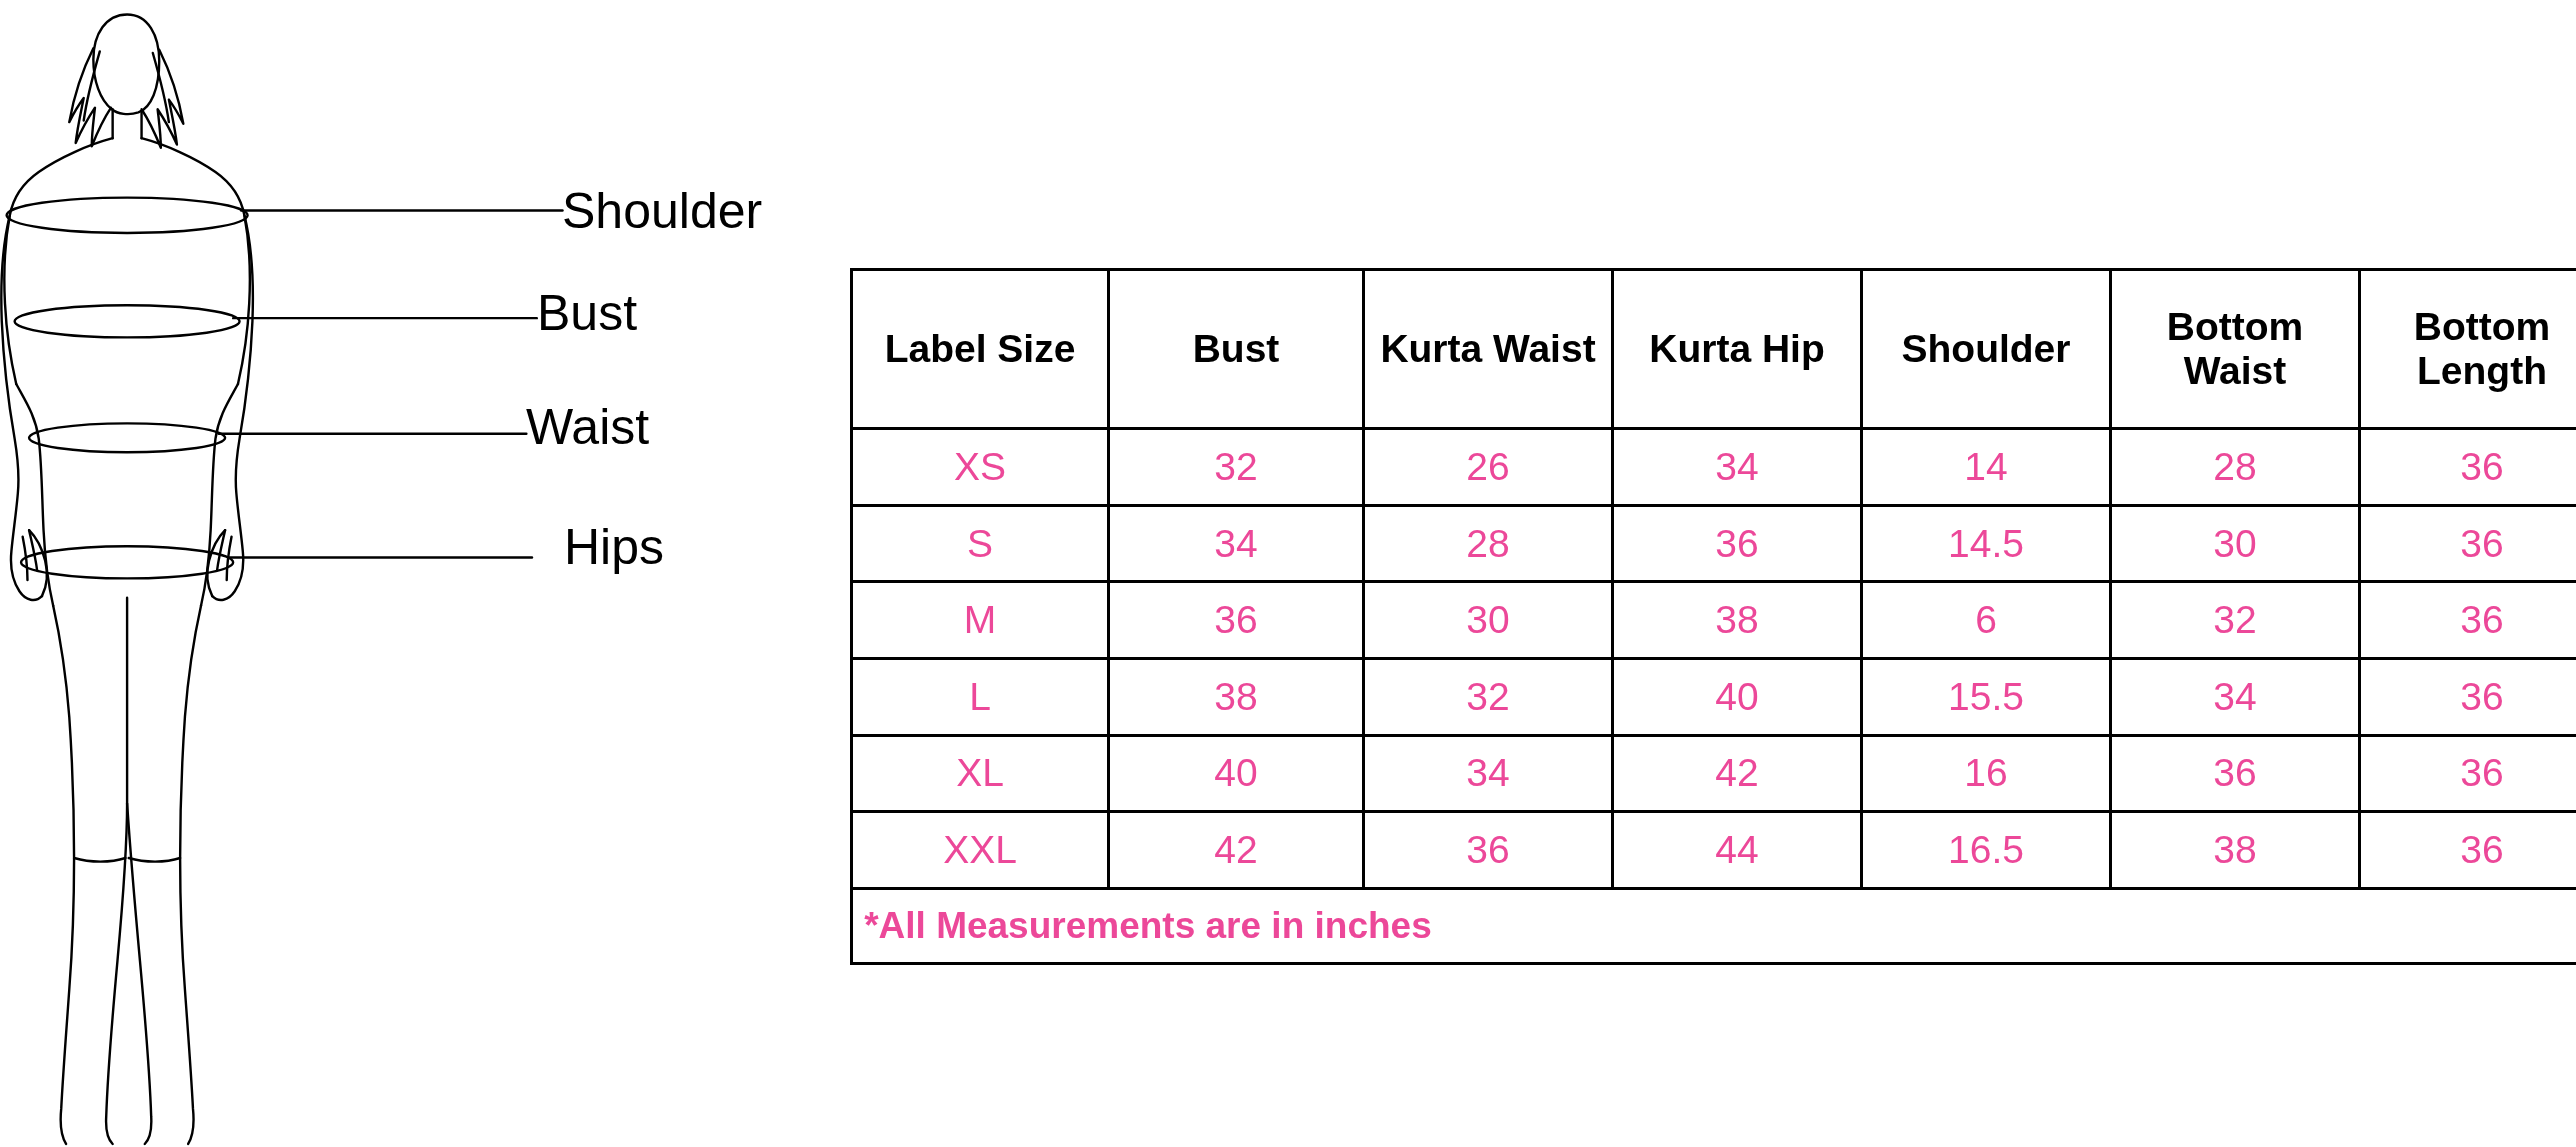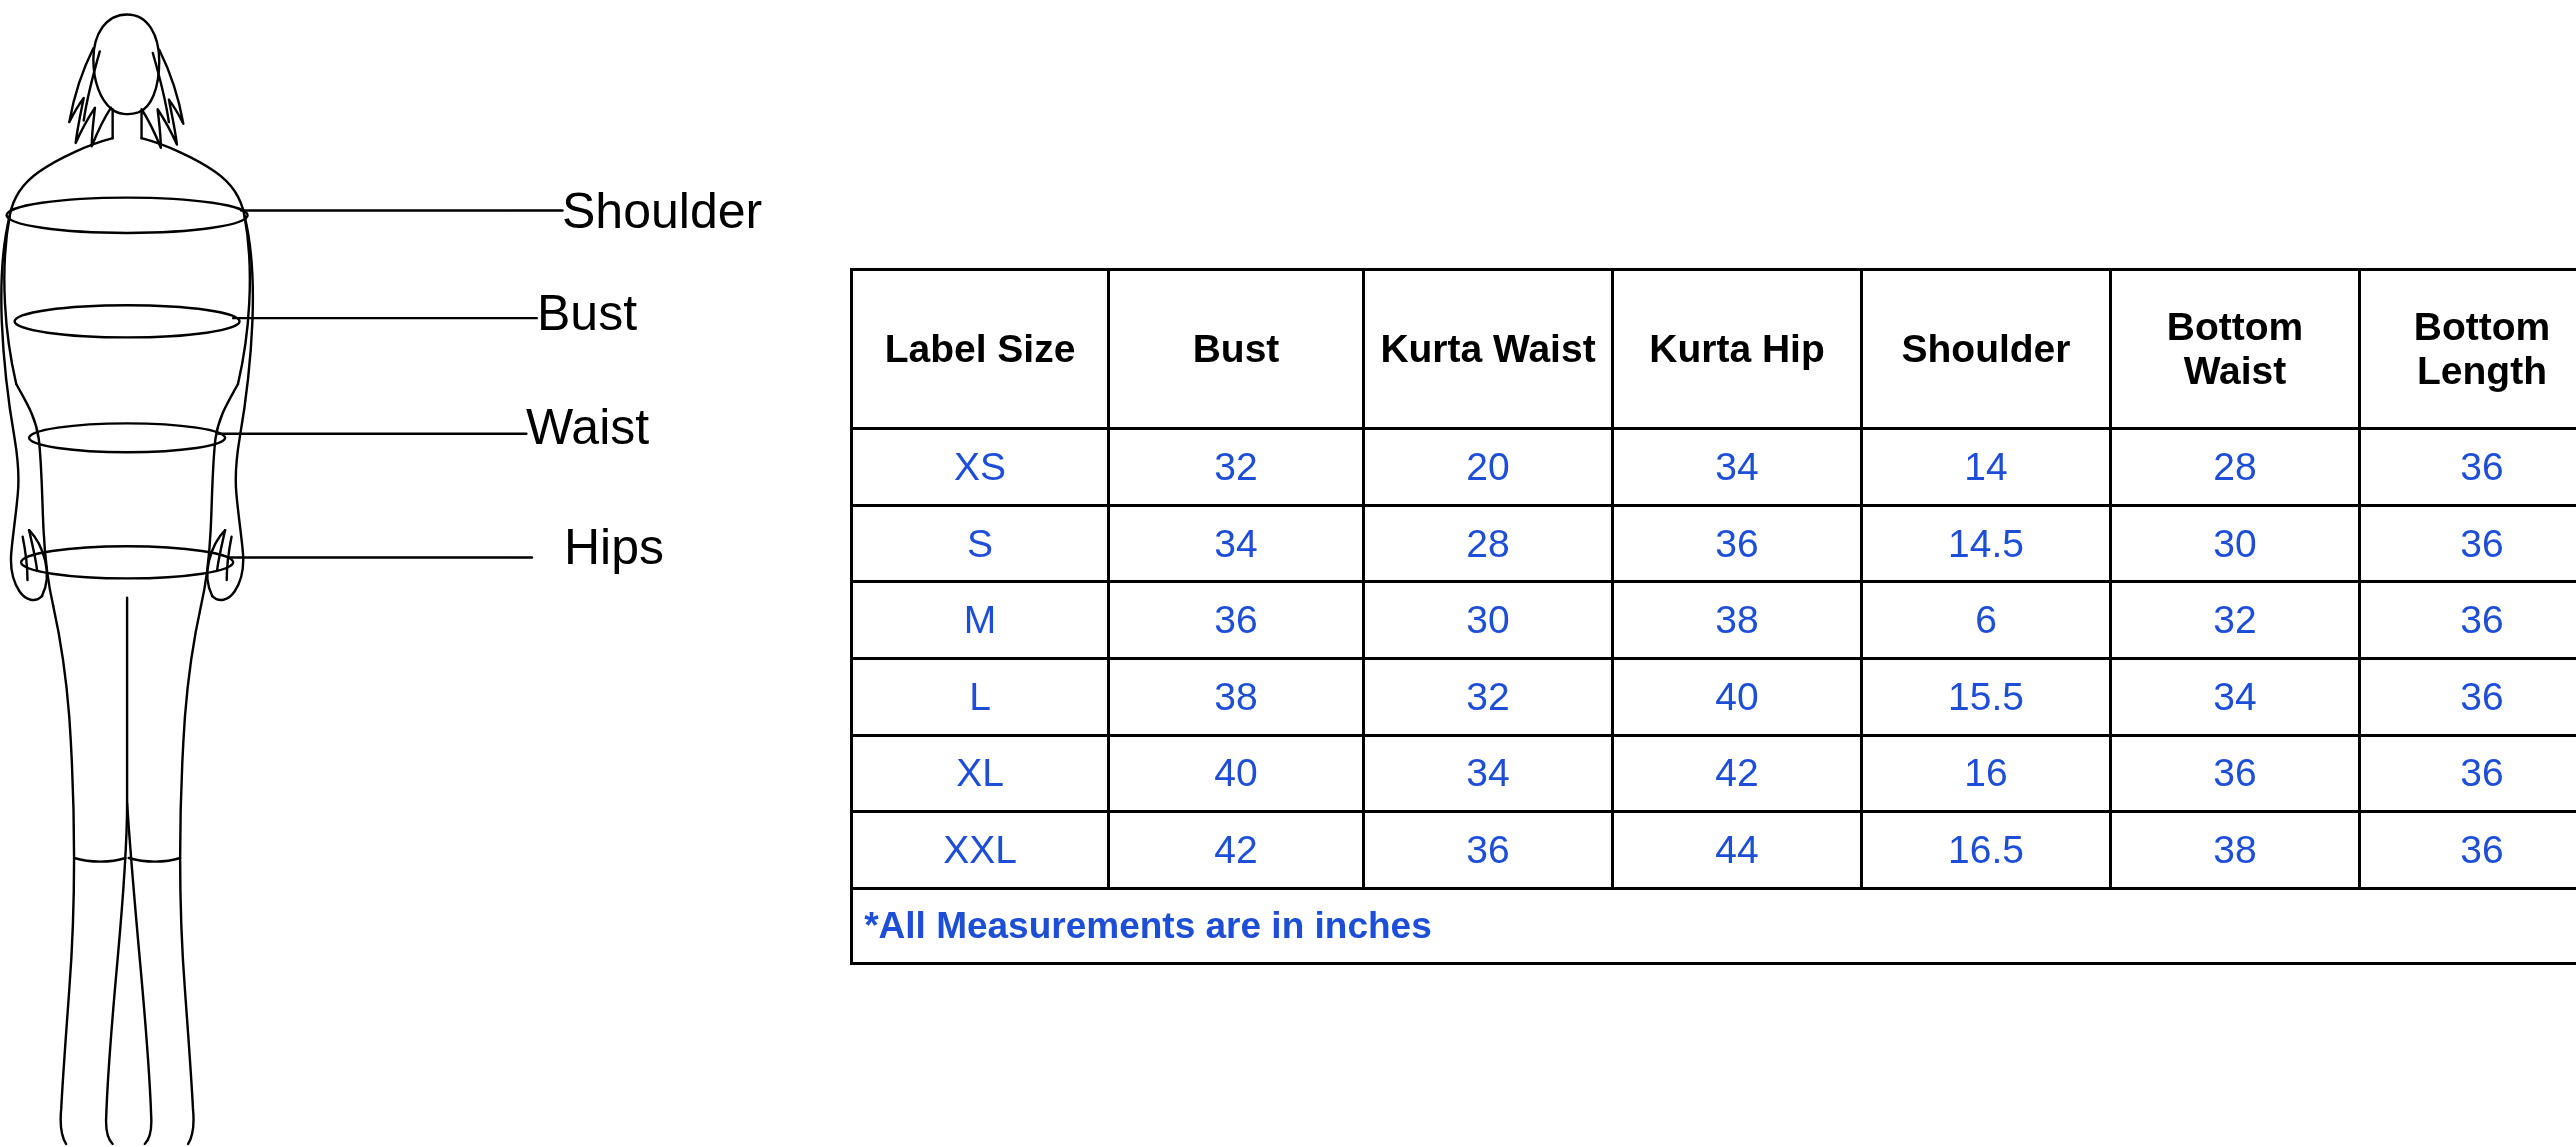--- a/index.html
+++ b/index.html
@@ -65,21 +65,21 @@
     color: #000000;
     text-align: center;
     vertical-align: middle;
     padding: 9.6px 4.8px;
     line-height: 1.12;
     height: 137px;
   }
   table#size-table td {
     font-weight: normal;
     font-size: 39px;
-    color: #1d4ed8;
+    color: #ec4899;
     text-align: center;
     vertical-align: middle;
     padding: 4.8px 4.8px;
     height: 64px;
   }
   table#size-table td.note-cell {
     text-align: left;
     font-weight: bold;
     font-size: 37px;
     padding-left: 11.2px;
@@ -191,21 +191,21 @@
         <th>Kurta Hip</th>
         <th>Shoulder</th>
         <th>Bottom Waist</th>
         <th>Bottom Length</th>
       </tr>
     </thead>
     <tbody>
       <tr>
         <td>XS</td>
         <td>32</td>
-        <td>20</td>
+        <td>26</td>
         <td>34</td>
         <td>14</td>
         <td>28</td>
         <td>36</td>
       </tr>
       <tr>
         <td>S</td>
         <td>34</td>
         <td>28</td>
         <td>36</td>

